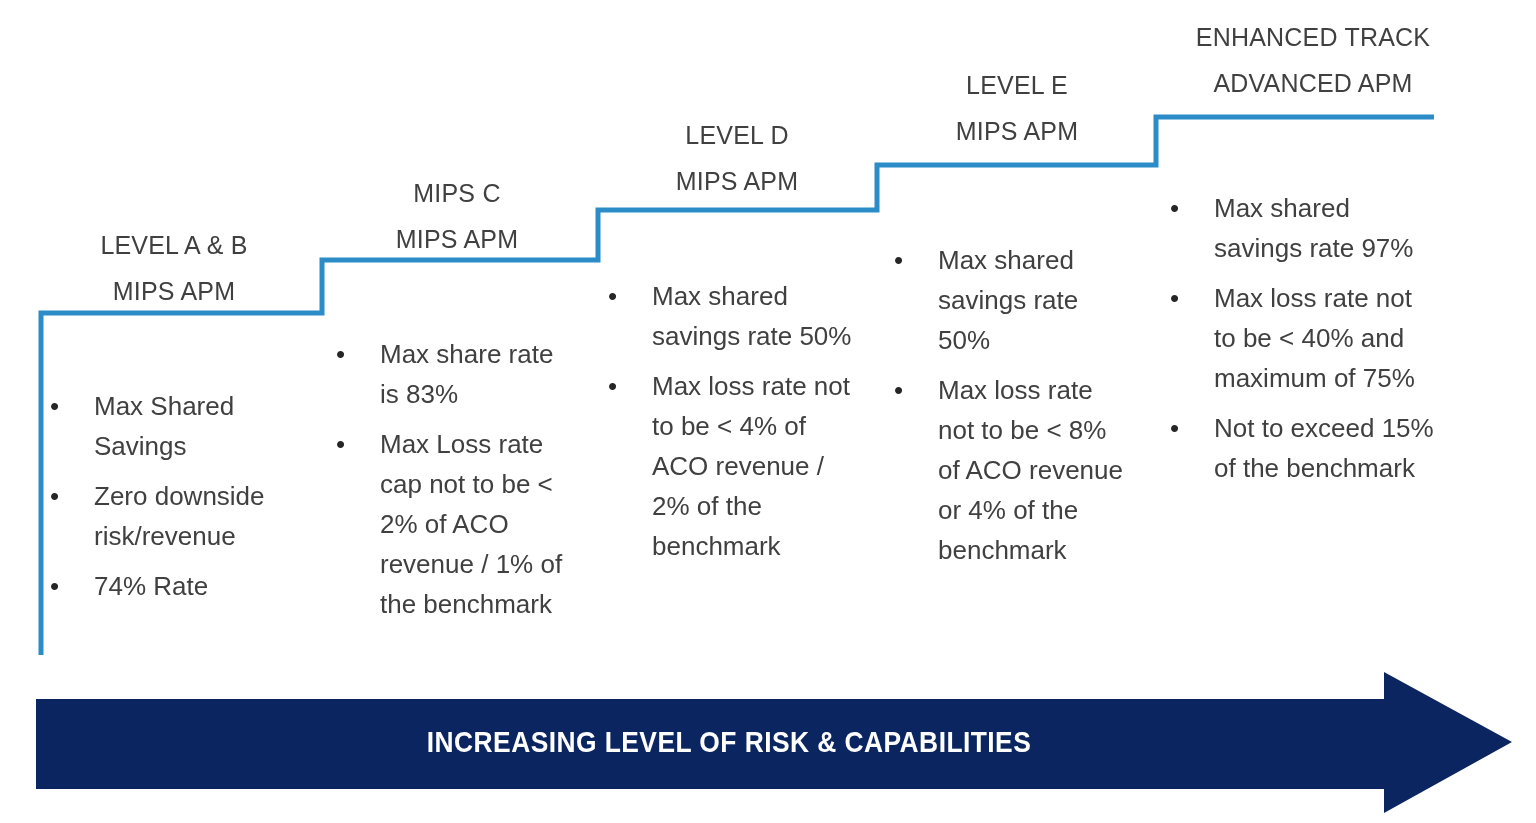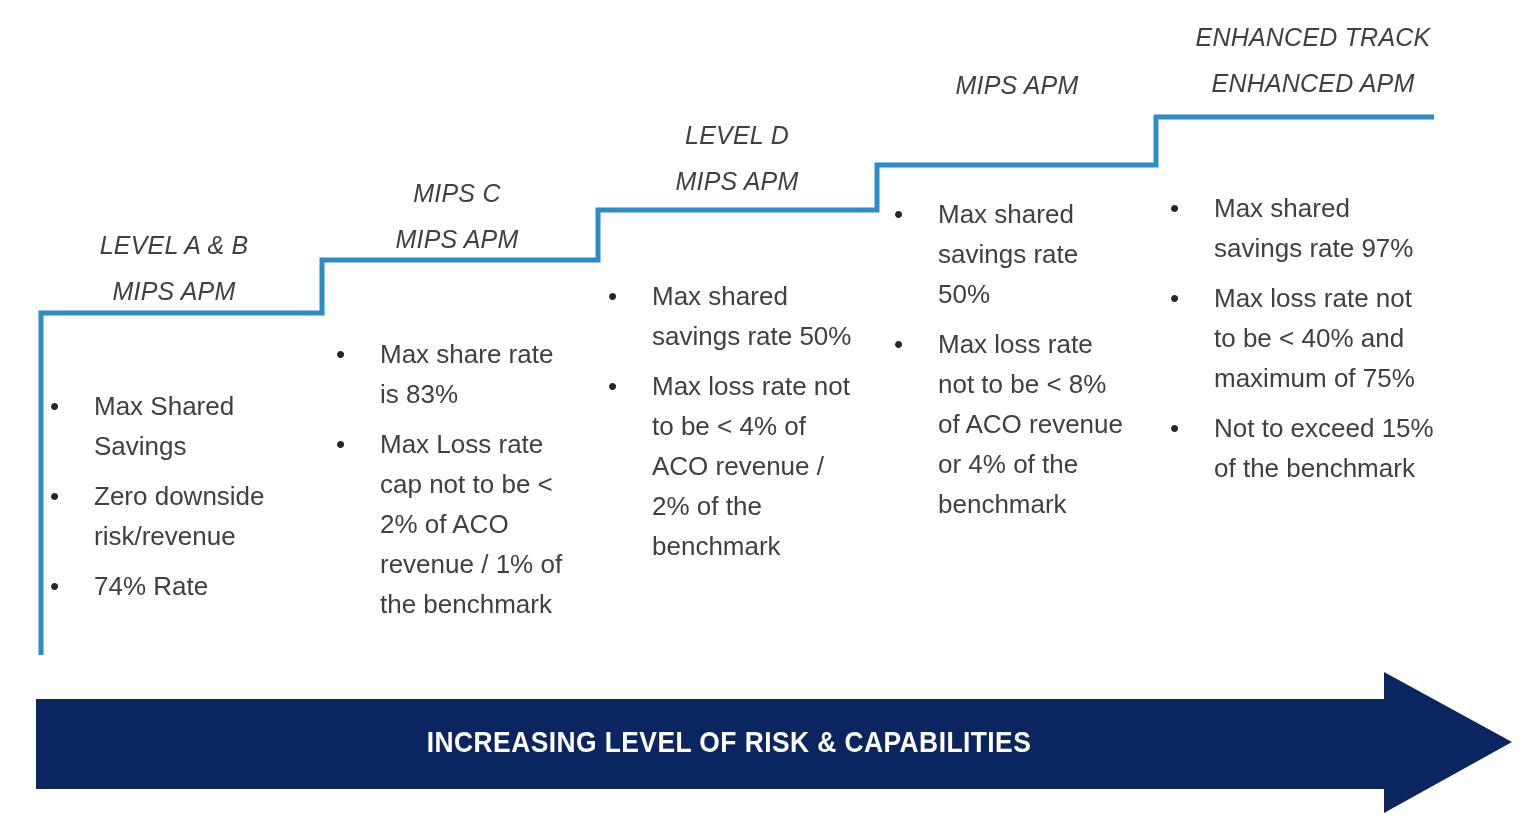--- a/index.html
+++ b/index.html
@@ -31,21 +31,20 @@
   .col {
     position: absolute;
   }
   .col-heading {
     text-align: center;
     font-size: 25px;
     line-height: 46px;
     color: #404040;
     white-space: nowrap;
     letter-spacing: 0.2px;
-    font-style: italic;
   }
   .col-heading .h-line {
     display: block;
   }
 
   .bullets {
     list-style: none;
     margin: 0;
     padding: 0;
   }
@@ -180,38 +179,39 @@
       </li>
       <li class="bullet">
         <span class="dot">•</span>
         <span class="btext">Max loss rate not to be &lt; 4% of ACO revenue / 2% of the benchmark</span>
       </li>
     </ul>
   </div>
 
   <div class="col" id="col-e">
     <div class="col-heading">
+      <span class="h-line">LEVEL E</span>
       <span class="h-line">MIPS APM</span>
     </div>
     <ul class="bullets">
       <li class="bullet">
         <span class="dot">•</span>
         <span class="btext">Max shared savings rate 50%</span>
       </li>
       <li class="bullet">
         <span class="dot">•</span>
         <span class="btext">Max loss rate not to be &lt; 8% of ACO revenue or 4% of the benchmark</span>
       </li>
     </ul>
   </div>
 
   <div class="col" id="col-enh">
     <div class="col-heading">
       <span class="h-line">ENHANCED TRACK</span>
-      <span class="h-line">ENHANCED APM</span>
+      <span class="h-line">ADVANCED APM</span>
     </div>
     <ul class="bullets">
       <li class="bullet">
         <span class="dot">•</span>
         <span class="btext">Max shared savings rate 97%</span>
       </li>
       <li class="bullet">
         <span class="dot">•</span>
         <span class="btext">Max loss rate not to be &lt; 40% and maximum of 75%</span>
       </li>

